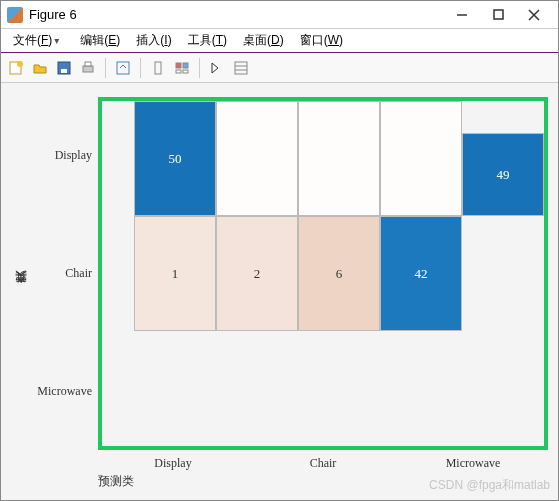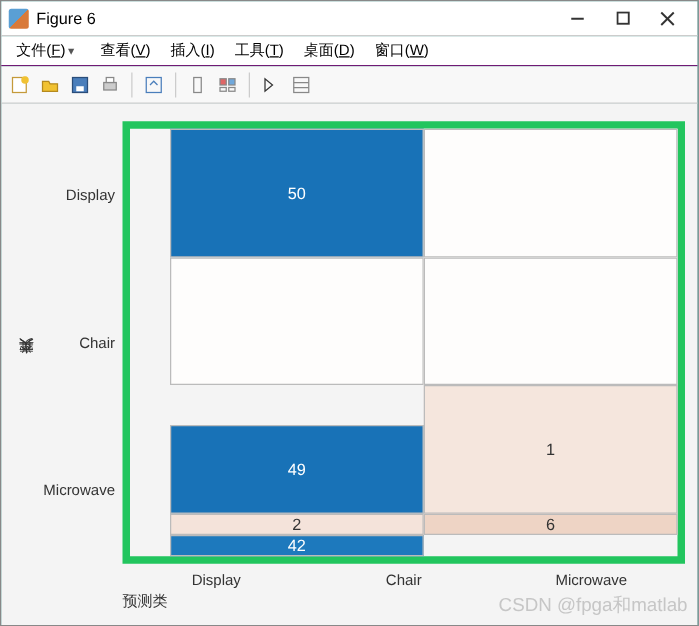--- a/index.html
+++ b/index.html
@@ -1,42 +1,42 @@
 <!DOCTYPE html>
 <html><head>
   <meta charset="utf-8">
   <style>
     * { box-sizing: border-box; margin: 0; padding: 0; }
     body { font-family: "Microsoft YaHei", Arial, sans-serif; font-size: 12px; background: #f0f0f0; }
-    .window { width: 559px; height: 501px; background: #0f766e; border: 1px solid #888; display: flex; flex-direction: column; }
+    .window { width: 559px; height: 501px; background: #4d7c0f; border: 1px solid #888; display: flex; flex-direction: column; }
     .titlebar { display: flex; align-items: center; height: 28px; padding: 0 6px; background: #fff; border-bottom: 1px solid #ccc; }
     .titlebar-icon { width: 16px; height: 16px; background: linear-gradient(135deg, #5a9fd4 0 50%, #d97a3a 50% 100%); border-radius: 2px; margin-right: 6px; }
     .titlebar-text { flex: 1; font-size: 13px; }
     .win-controls { display: flex; gap: 0; }
     .win-btn { width: 36px; height: 28px; display: flex; align-items: center; justify-content: center; font-size: 13px; color: #333; }
     .menubar { display: flex; align-items: center; height: 24px; padding: 0 4px; background: #fff; border-bottom: 1px solid #701a75; font-size: 12px; }
     .menu-item { padding: 2px 8px; }
     .menu-item .ul { text-decoration: underline; }
     .dd-arrow { display: inline-block; width: 10px; margin-left: 2px; font-size: 10px; color: #555; }
     .toolbar { display: flex; align-items: center; height: 30px; padding: 2px 4px; border-bottom: 1px solid #ccc; background: #f8f8f8; gap: 2px; }
     .tool { width: 22px; height: 22px; display: flex; align-items: center; justify-content: center; border: 1px solid transparent; border-radius: 2px; }
     .tool svg { display: block; }
     .sep { width: 1px; height: 20px; background: #ccc; margin: 0 4px; }
     .plot-area { flex: 1; position: relative; background: #f4f4f4; }
     .plot-inner { position: absolute; inset: 14px 10px 10px 10px; display: flex; }
     .ylabel { writing-mode: vertical-rl; transform: rotate(180deg); text-align: center; font-size: 12px; color: #333; padding: 0 2px 0 0; }
-    .chart-wrap { flex: 1; display: flex; flex-direction: column; }
+    .chart-wrap { flex: 1; display: flex; flex-direction: column; font-family: Liberation Serif, serif; }
     .grid-wrap { display: flex; flex: 1; }
     .yticks { display: flex; flex-direction: column; justify-content: space-around; align-items: flex-end; font-size: 12px; color: #333; padding-right: 6px; width: 68px; }
-    .grid { flex: 1; display: grid; grid-template-columns: repeat(2, 1fr); grid-template-rows: repeat(3, 1fr); border: 6px solid #22c55e; padding-left: 32px; }
+    .grid { flex: 1; display: grid; grid-template-columns: repeat(5, 1fr); grid-template-rows: repeat(3, 1fr); border: 4px solid #22c55e; padding-left: 32px; }
     .cell { border: 1px solid #bbb; display: flex; align-items: center; justify-content: center; font-size: 13px; }
     .xtick-row { display: flex; margin-left: 68px; }
     .xtick { flex: 1; text-align: center; padding-top: 6px; font-size: 12px; color: #333; }
     .xlabel { text-align: left; font-size: 12px; color: #333; padding-top: 2px; margin-left: 68px; }
-    .watermark { position: absolute; right: 8px; bottom: 6px; color: #c6c6c6; font-size: 15px; font-family: Arial, sans-serif; letter-spacing: 0; }
+    .watermark { position: absolute; right: 8px; bottom: 6px; color: #c6c6c6; font-size: 12px; font-family: Arial, sans-serif; letter-spacing: 0; }
   </style>
 </head>
 <body>
 
 <div class="window">
 
   <div class="titlebar">
     <div class="titlebar-icon"></div>
     <div class="titlebar-text">Figure 6</div>
     <div class="win-controls">
@@ -54,21 +54,21 @@
         <svg width="12" height="12">
             <line x1="1" y1="1" x2="11" y2="11" stroke="#333" stroke-width="1.5"></line>
             <line x1="11" y1="1" x2="1" y2="11" stroke="#333" stroke-width="1.5"></line>
           </svg>
       </div>
     </div>
   </div>
 
   <div class="menubar">
     <div class="menu-item"><span>文件</span>(<span class="ul">F</span>)<span class="dd-arrow">▾</span></div>
-    <div class="menu-item"><span>查看</span>(<span class="ul">V</span>)</div>
+    <div class="menu-item"><span>编辑</span>(<span class="ul">E</span>)</div>
     <div class="menu-item"><span>插入</span>(<span class="ul">I</span>)</div>
     <div class="menu-item"><span>工具</span>(<span class="ul">T</span>)</div>
     <div class="menu-item"><span>桌面</span>(<span class="ul">D</span>)</div>
     <div class="menu-item"><span>窗口</span>(<span class="ul">W</span>)</div>
   </div>
 
   <div class="toolbar">
     <div class="tool">
         <svg width="16" height="16">
           <rect x="2" y="2" width="11" height="12" fill="#fff" stroke="#c49a3a"></rect>

